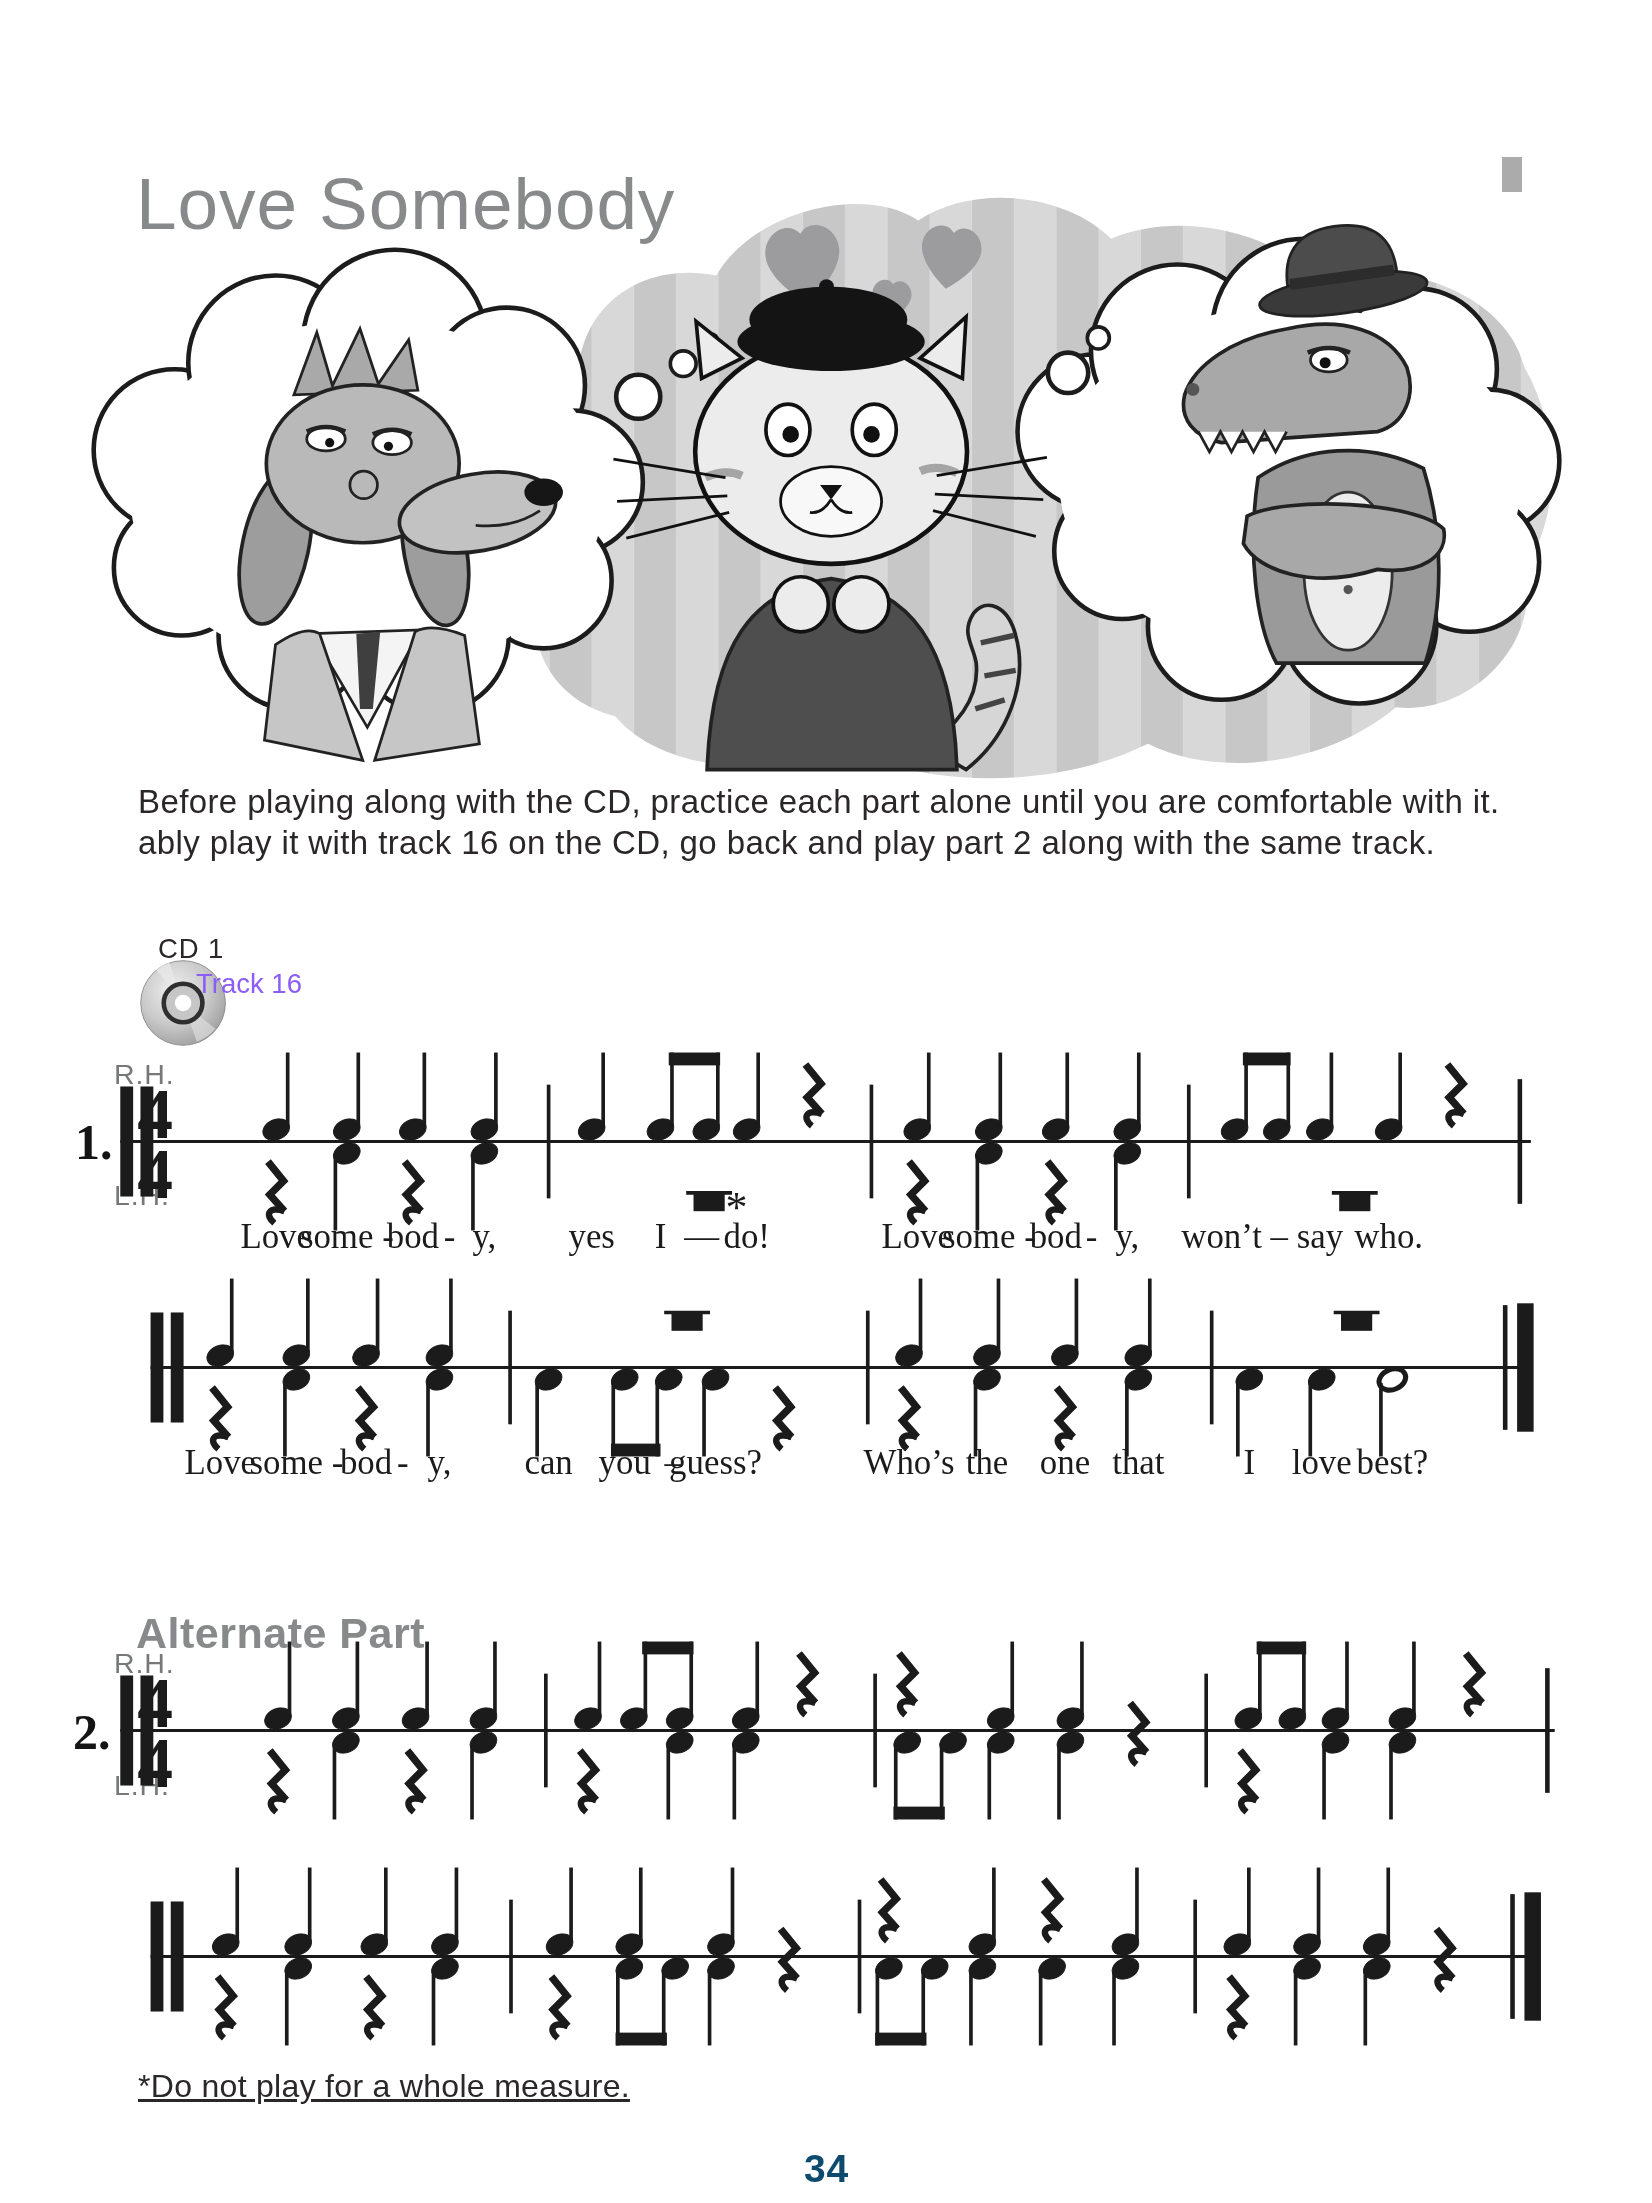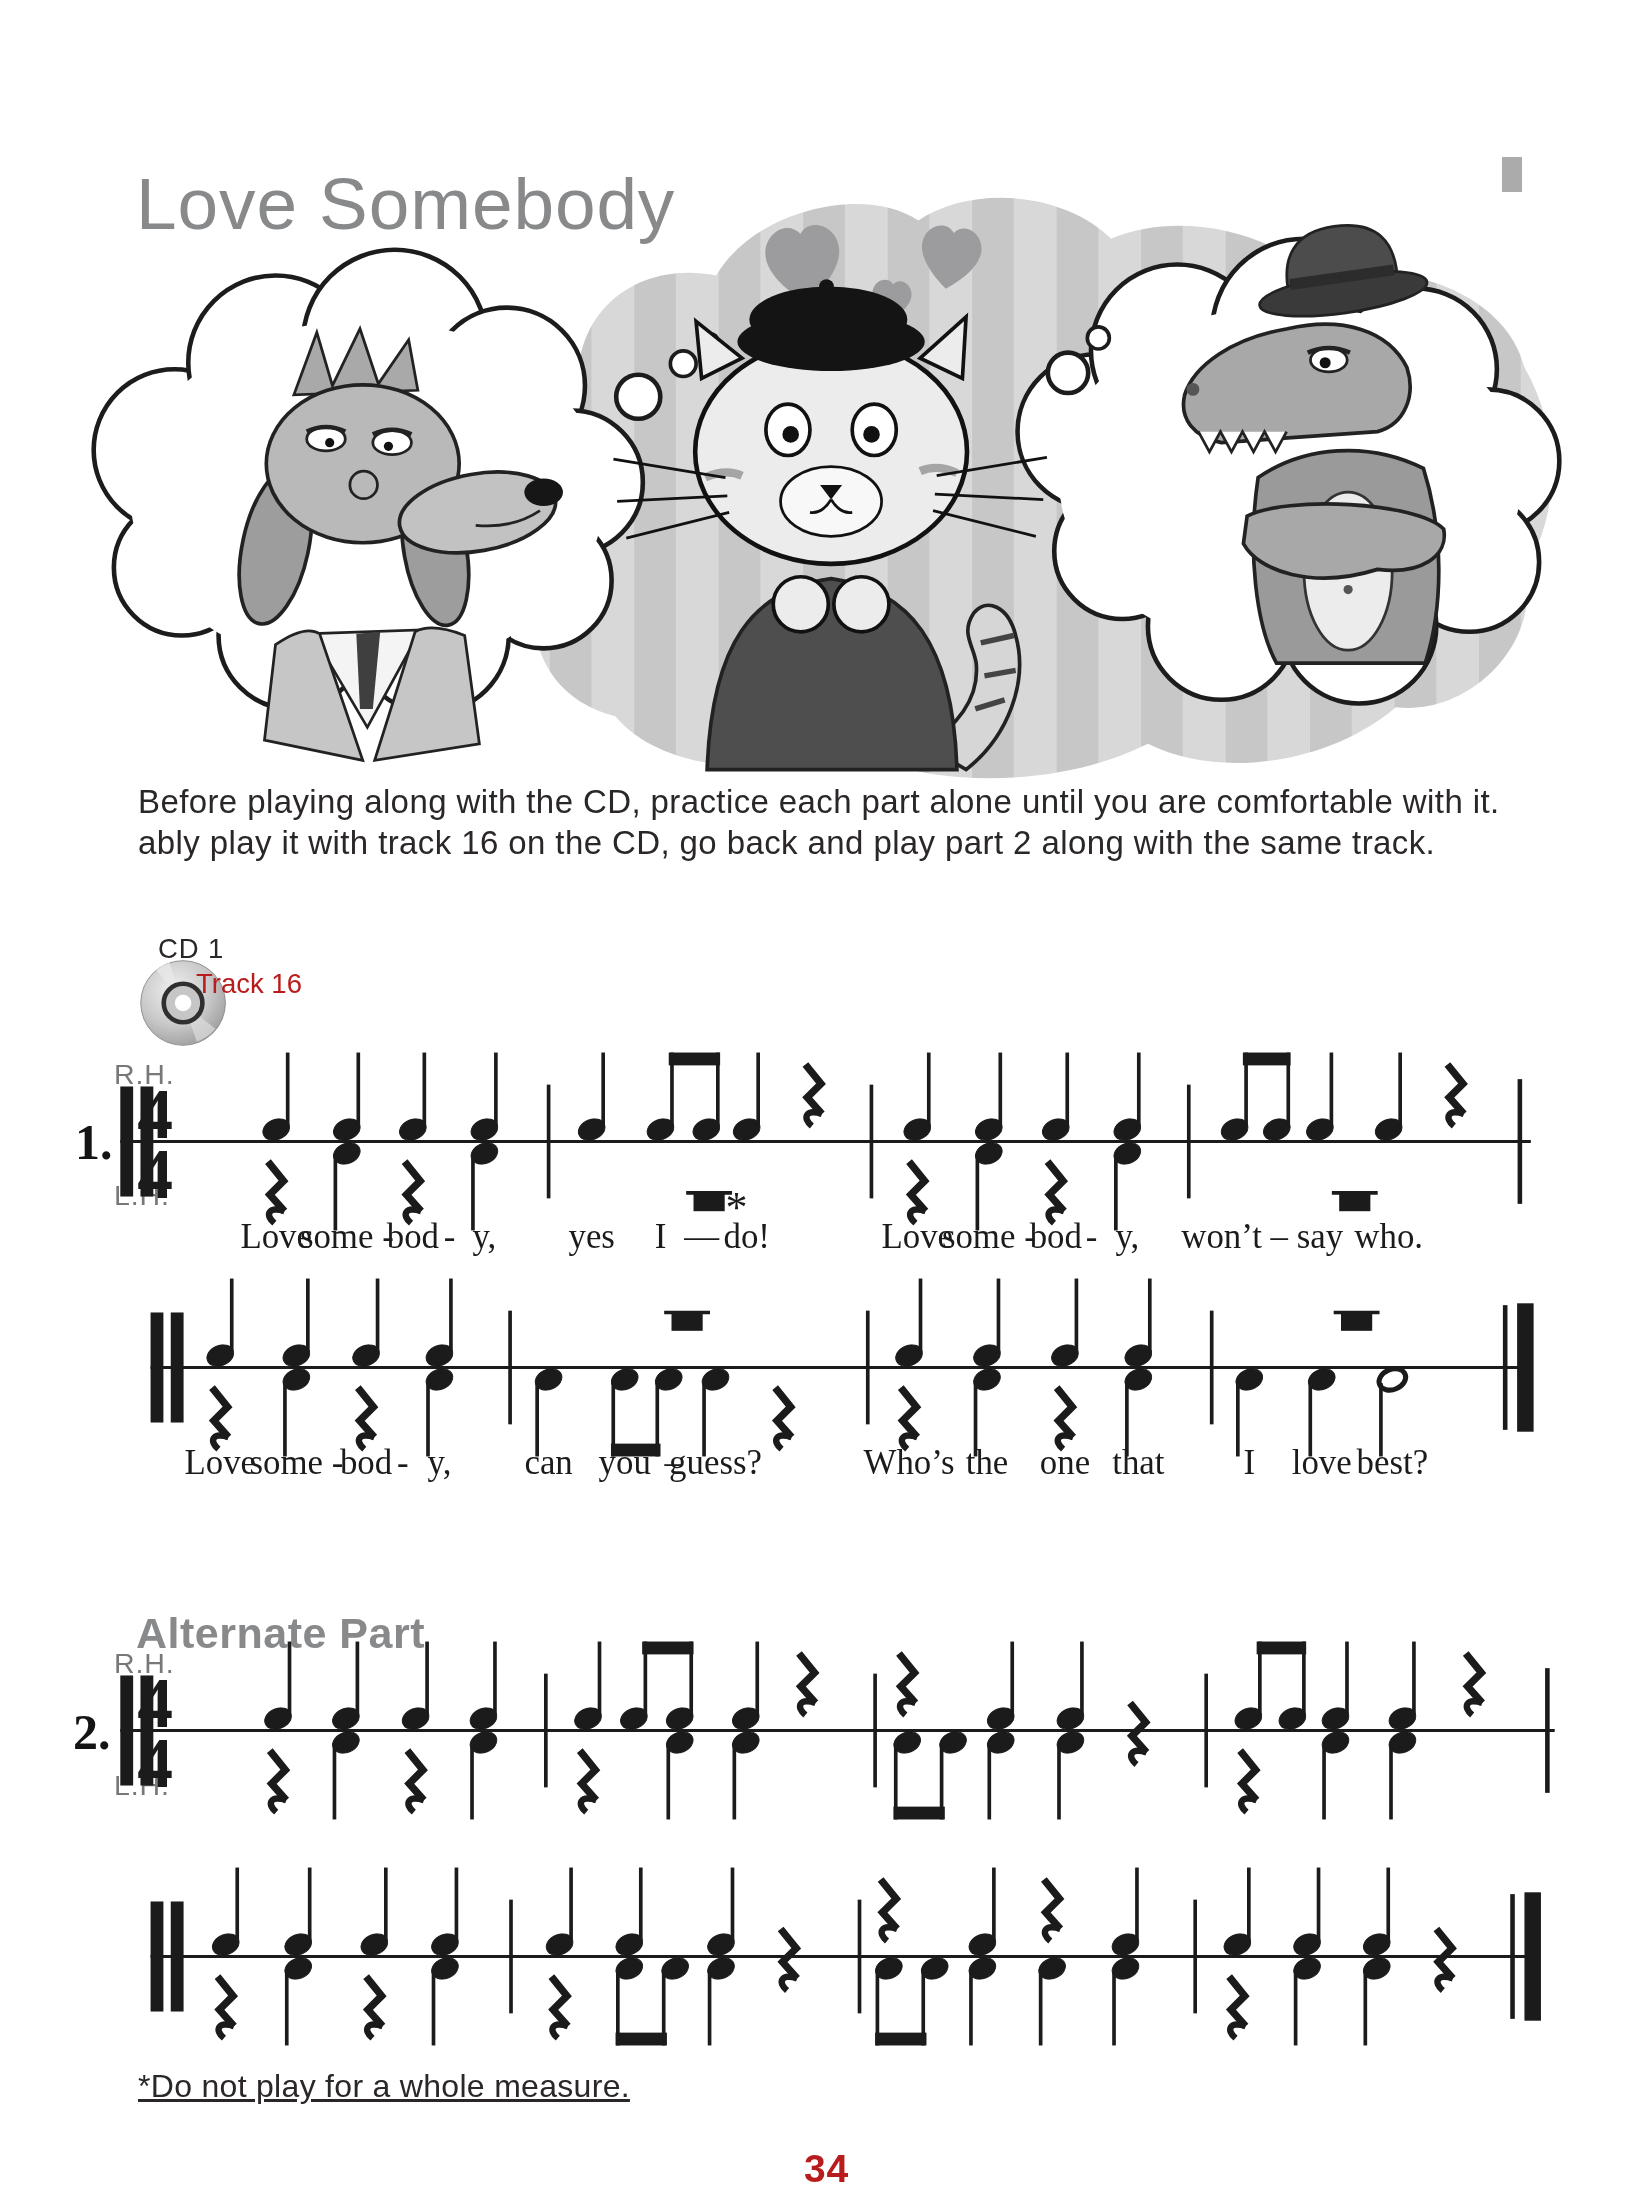--- a/index.html
+++ b/index.html
@@ -9,31 +9,31 @@
   }
   .abs{position:absolute;}
   .title{
     left:136px;top:162px;font-size:73px;font-weight:normal;color:#88898b;
     letter-spacing:0.9px;font-family:"Liberation Sans",sans-serif;
   }
   .corner-tab{left:1502px;top:157px;width:20px;height:35px;background:#ababab;}
   .intro{left:138px;top:781px;width:1405px;font-size:33px;line-height:41px;
     color:#2b2728;letter-spacing:0.4px;}
   .cd-label{left:158px;top:933px;font-size:27.5px;color:#2b2728;letter-spacing:0.9px;}
-  .track-label{left:196px;top:968px;font-size:27.5px;color:#b91c1c;z-index:5;text-align:center;}
+  .track-label{left:196px;top:968px;font-size:27.5px;color:#8b5cf6;z-index:5;text-align:center;}
   .ex-num{font-family:"Liberation Serif",serif;font-weight:bold;font-size:50px;color:#141414;}
   .ex-num.n1{left:75px;top:1113px;}
   .ex-num.n2{left:73px;top:1703px;}
   .hand-label{font-size:28.5px;color:#77787a;letter-spacing:0.9px;}
   .rh1{left:114px;top:1058px;} .lh1{left:114px;top:1179px;}
   .rh2{left:114px;top:1647px;} .lh2{left:114px;top:1769px;}
   .alt-heading{left:136px;top:1609px;font-size:43px;font-weight:bold;color:#88898b;letter-spacing:0.5px;text-align:center;}
   .footnote{left:138px;top:2068px;font-size:32px;color:#2b2728;letter-spacing:0.3px;text-decoration:underline;}
   .page-num{left:0;top:2147px;width:1653px;text-align:center;font-size:39px;
-    font-weight:bold;color:#b91c1c;letter-spacing:0.9px;}
+    font-weight:bold;color:#0c4a6e;letter-spacing:0.9px;}
   svg{position:absolute;display:block;}
   #illustration{left:0;top:179px;}
   #cd-disc{left:138px;top:957px;}
   .system-svg{left:0;}
 </style>
 </head>
 <body>
 
 <div class="abs title">Love Somebody</div>
 <div class="abs corner-tab"></div>

